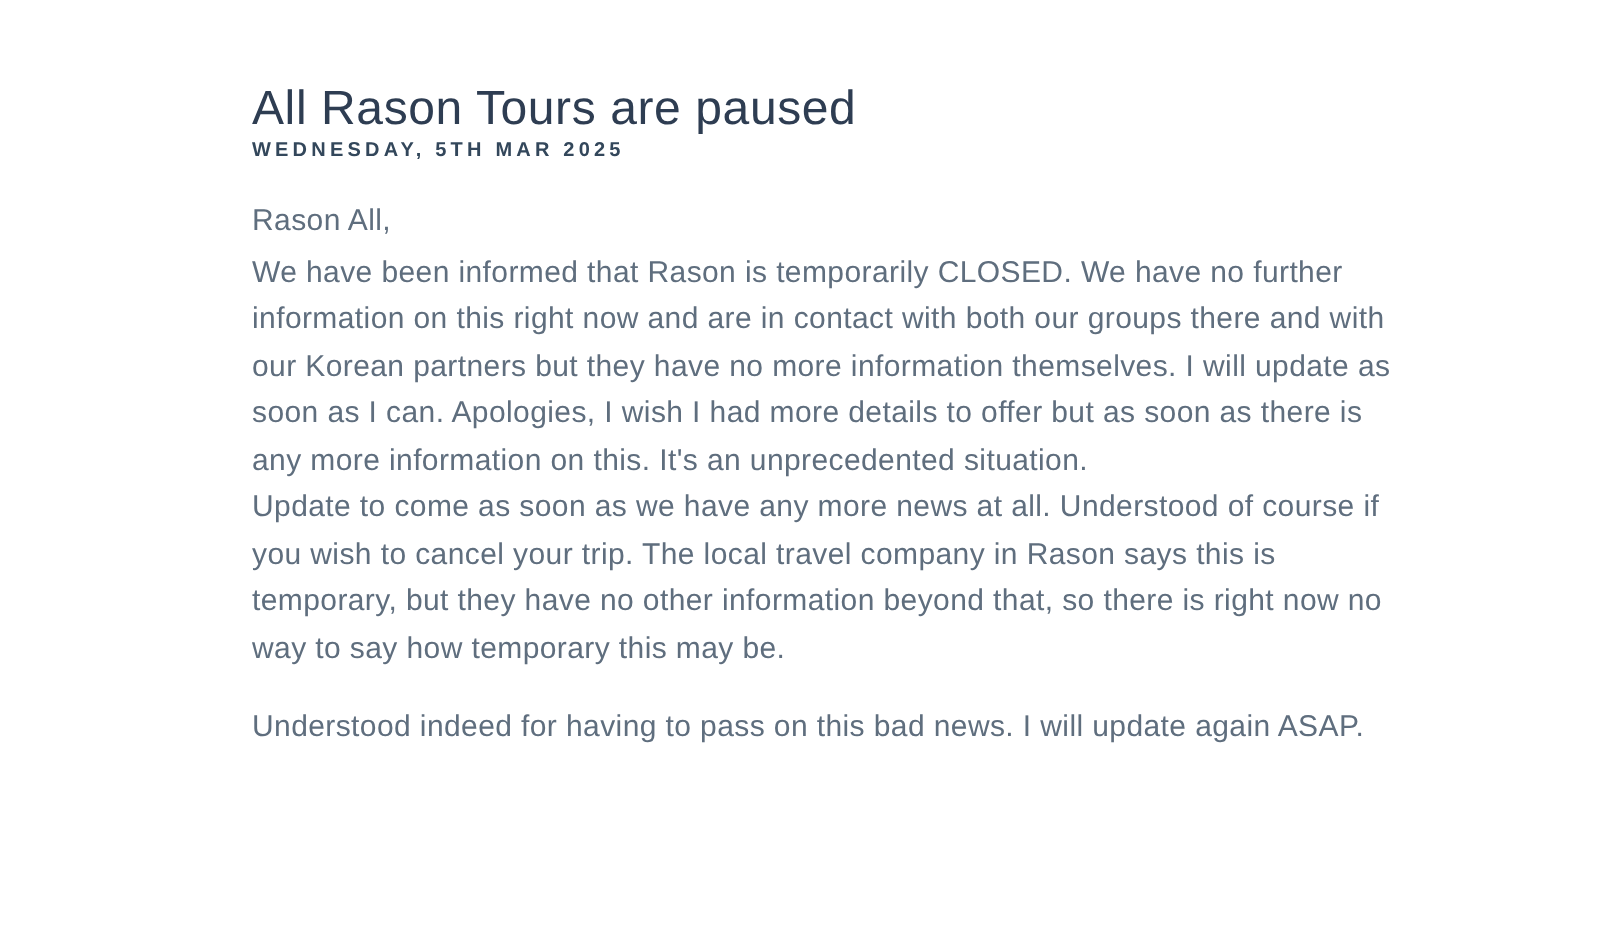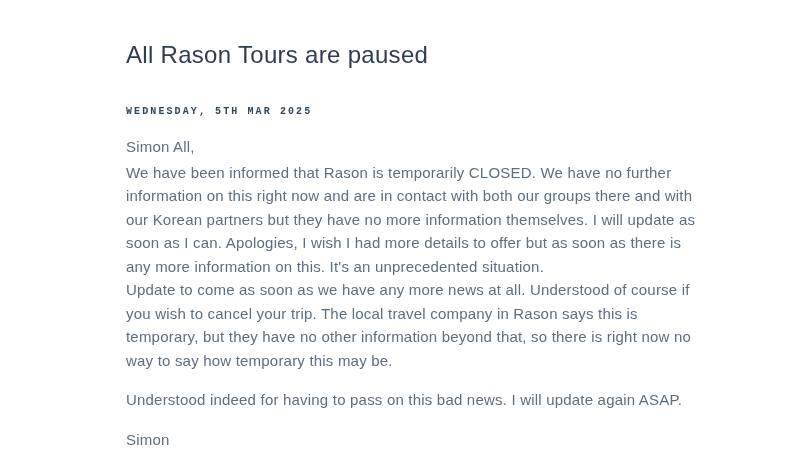--- a/index.html
+++ b/index.html
@@ -20,28 +20,26 @@
   }
   h1.post-title {
     margin: 0;
     font-size: 24px;
     font-weight: 500;
     letter-spacing: 0.3px;
     color: #2e3d52;
     line-height: 1.25;
   }
   .post-date {
-    margin-top: 36px;
     font-size: 10px;
     font-weight: 700;
     letter-spacing: 2.1px;
     text-transform: uppercase;
     color: #33475b;
     line-height: 1.2;
-    font-family: Liberation Mono, monospace;
   }
   p {
     max-width: 584px;
     font-size: 15px;
     line-height: 23.5px;
     color: #5f6e7e;
     letter-spacing: 0.2px;
   }
   p.salutation {
     margin: 17px 0 0 0;
@@ -58,21 +56,20 @@
   }
 </style>
 </head>
 <body>
 
 <main class="post">
   <h1 class="post-title">All Rason Tours are paused</h1>
 
   <div class="post-date">WEDNESDAY, 5TH MAR 2025</div>
 
-  <p class="salutation">Simon All,</p>
+  <p class="salutation">Rason All,</p>
 
   <p class="body-text first">We have been informed that Rason is temporarily CLOSED. We have no further information on this right now and are in contact with both our groups there and with our Korean partners but they have no more information themselves. I will update as soon as I can. Apologies, I wish I had more details to offer but as soon as there is any more information on this. It's an unprecedented situation.
 Update to come as soon as we have any more news at all. Understood of course if you wish to cancel your trip. The local travel company in Rason says this is temporary, but they have no other information beyond that, so there is right now no way to say how temporary this may be.</p>
 
   <p class="body-text second">Understood indeed for having to pass on this bad news. I will update again ASAP.</p>
 
-  <p class="signature">Simon</p>
 </main>
 
 </body></html>

